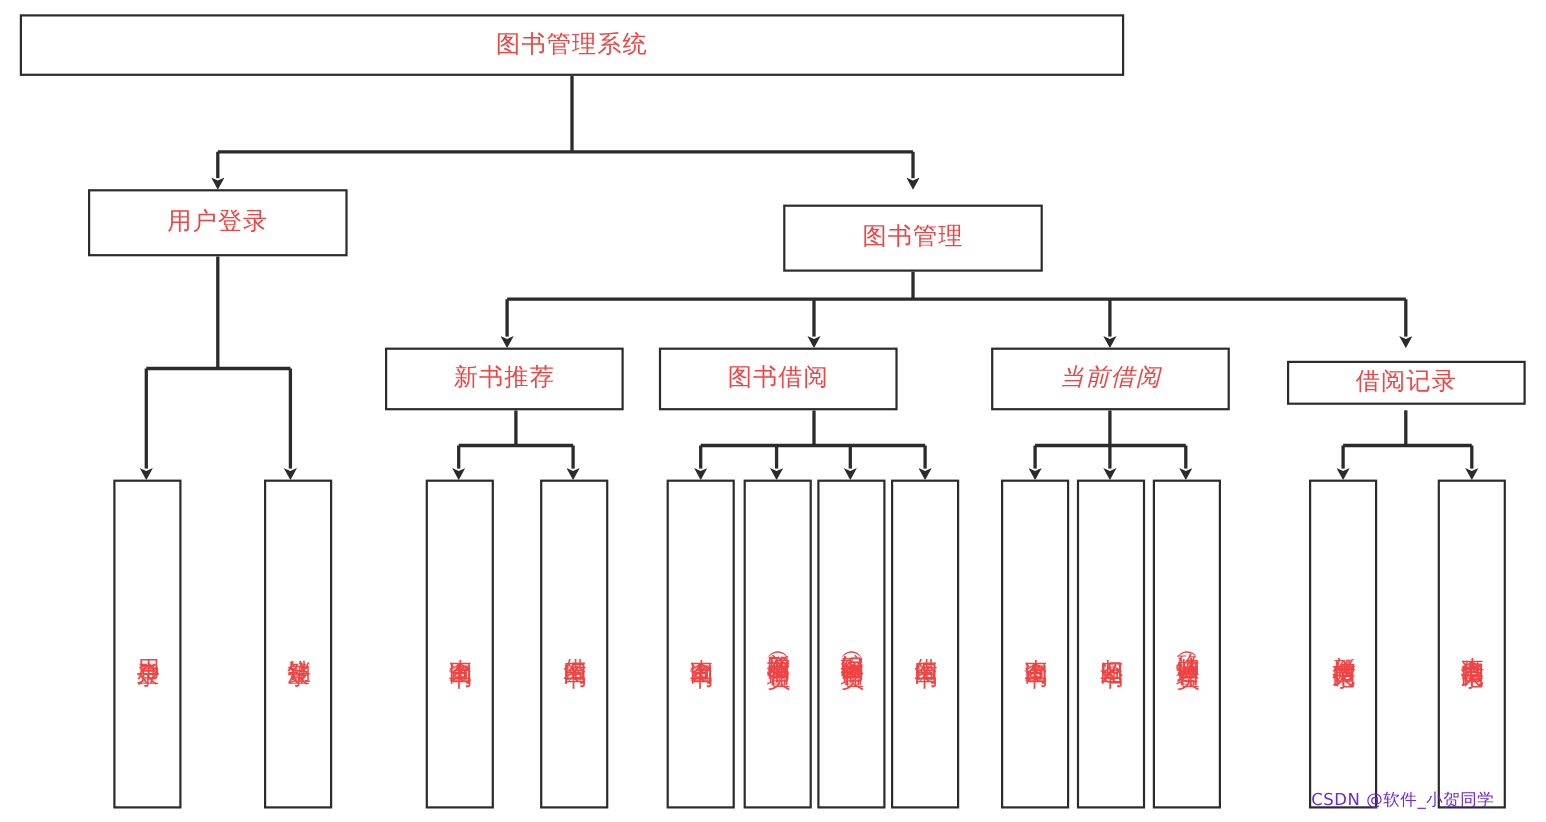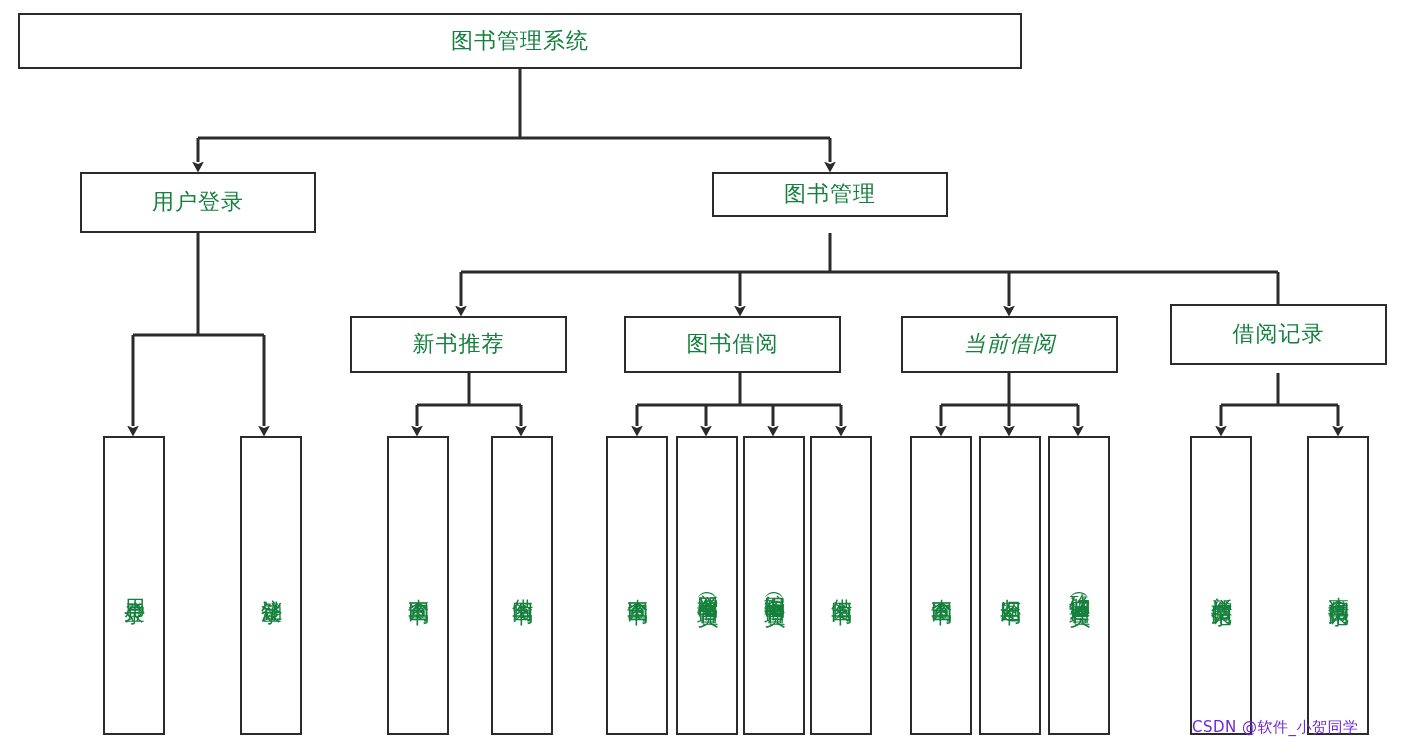--- a/index.html
+++ b/index.html
@@ -27,21 +27,21 @@
   }
   .node {
     position: absolute;
     box-sizing: border-box;
     background: #ffffff;
     border: 2.5px solid #2b2b2b;
     display: flex;
     align-items: center;
     justify-content: center;
     text-align: left;
-    color: #15803d;
+    color: #ef4444;
   }
   .node.horiz {
     font-size: 22px;
     letter-spacing: 1px;
     line-height: 1.1;
   }
   .node.root {
     font-size: 22px;
   }
   .node.vert {
@@ -122,34 +122,34 @@
     </g>
   </svg>
 
   <div class="node root horiz" style="left:18px; top:13px; width:1004px; height:56px;">
     <span>图书管理系统</span>
   </div>
 
   <div class="node horiz" style="left:80px; top:172px; width:236px; height:61px;">
     <span>用户登录</span>
   </div>
-  <div class="node horiz" style="left:712px; top:172px; width:236px; height:45px;">
+  <div class="node horiz" style="left:712px; top:186px; width:236px; height:61px;">
     <span>图书管理</span>
   </div>
 
   <div class="node horiz" style="left:350px; top:316px; width:217px; height:57px;">
     <span>新书推荐</span>
   </div>
-  <div class="node horiz" style="left:624px; top:316px; width:217px; height:57px;">
+  <div class="node horiz" style="left:599px; top:316px; width:217px; height:57px;">
     <span>图书借阅</span>
   </div>
   <div class="node horiz" style="left:901px; top:316px; width:217px; height:57px;font-style:italic;">
     <span>当前借阅</span>
   </div>
-  <div class="node horiz" style="left:1170px; top:304px; width:217px; height:61px;">
+  <div class="node horiz" style="left:1170px; top:328px; width:217px; height:40px;">
     <span>借阅记录</span>
   </div>
 
   <div class="node vert" style="left:103px; top:436px; width:62px; height:299px;">
     <span class="vtext">用户登录</span>
   </div>
   <div class="node vert" style="left:240px; top:436px; width:62px; height:299px;">
     <span class="vtext">注销登录</span>
   </div>
 

